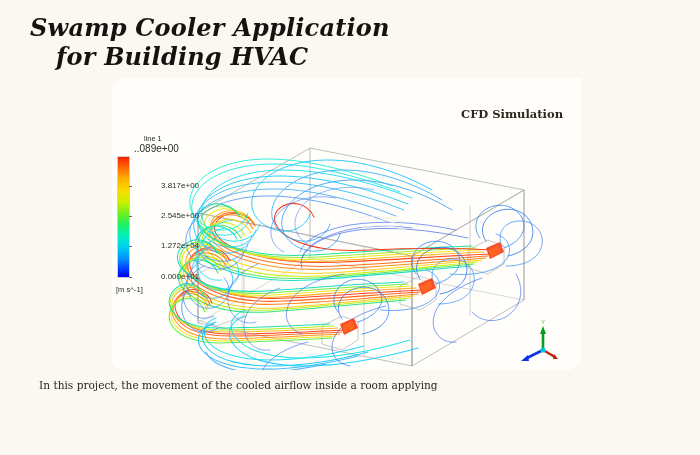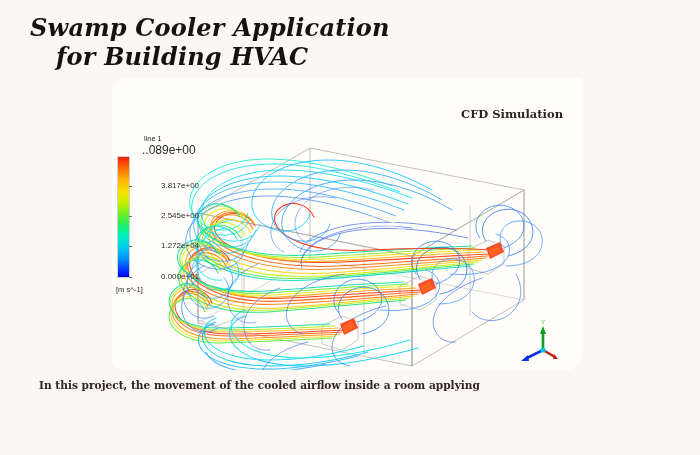--- a/index.html
+++ b/index.html
@@ -64,23 +64,23 @@
   #legend-title {
     position: absolute;
     left: 28px;
     top: 0px;
     font-size: 7.4px;
     color: #2b2b2b;
     white-space: nowrap;
   }
   #legend-max {
     position: absolute;
-    left: 26px;
+    left: 18px;
     top: 9px;
-    font-size: 12px;
+    font-size: 10px;
     color: #2b2b2b;
     white-space: nowrap;
   }
   #colorbar-strip {
     position: absolute;
     left: 1px;
     top: 22px;
     width: 11px;
     height: 120px;
     background: linear-gradient(to top,
@@ -166,21 +166,21 @@
   #caption {
     position: absolute;
     left: 39px;
     top: 377px;
     width: 430px;
     font-family: "DejaVu Serif", "Liberation Serif", serif;
     font-size: 10.6px;
     line-height: 16px;
     color: #2e2620;
   }
-  #caption div { white-space: nowrap; font-weight: bold; }
+  #caption div { white-space: nowrap; }
 </style>
 </head>
 <body>
 
 <div id="slide">
 
   <div id="title-block">
     <div class="title-line l1">Swamp Cooler Application</div>
     <div class="title-line l2">for Building HVAC</div>
   </div>

